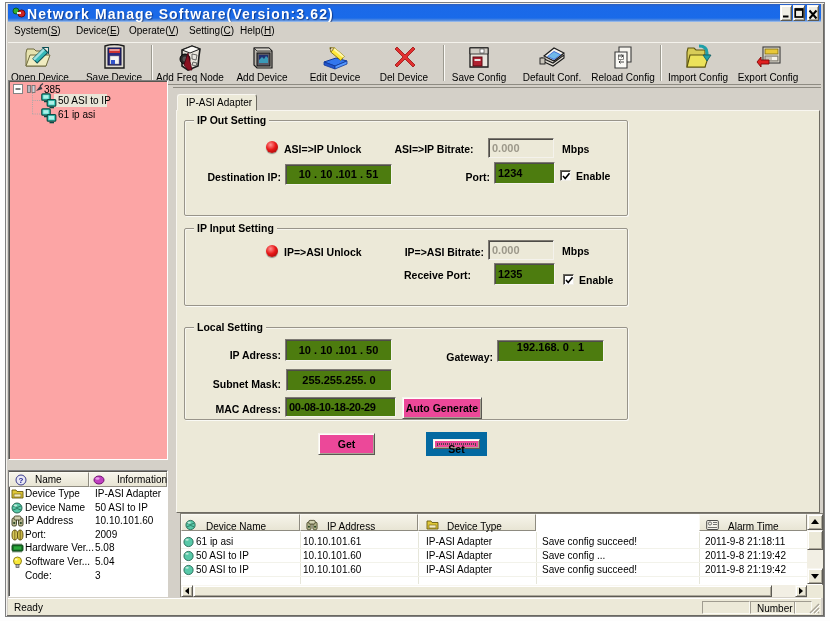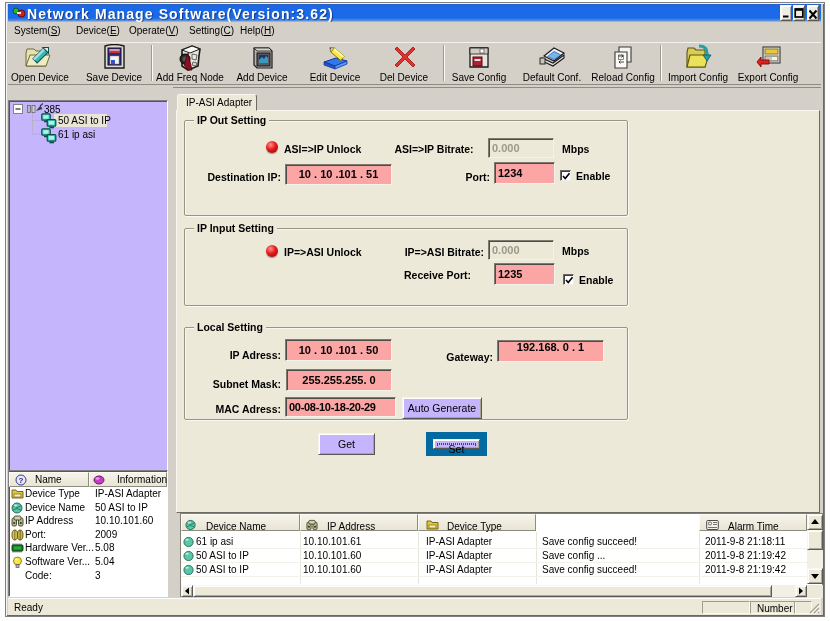--- a/index.html
+++ b/index.html
@@ -1,21 +1,21 @@
 <!DOCTYPE html>
 <html><head>
 <meta charset="utf-8">
 <style>
 *{margin:0;padding:0;box-sizing:border-box}
 html,body{width:830px;height:621px;background:#fdfdfd;font-family:"Liberation Sans",sans-serif;overflow:hidden}
 .ab{position:absolute}
 #win{position:absolute;left:5px;top:2px;width:820px;height:615px;background:#d4d0c8;border:1px solid #808080;box-shadow:inset 1px 1px 0 #f2f1ee, inset -1px -1px 0 #6a6862}
 .sunk{border:1px solid;border-color:#808080 #fff #fff #808080;box-shadow:inset 1px 1px 0 #585650}
-.tb{background:#fca5a5;border:1px solid;border-color:#7e7a72 #f4f2ec #f4f2ec #7e7a72;box-shadow:inset 1px 1px 0 #4e4c48;font-weight:bold;font-size:11px;color:#000}
-.btn{background:#c4b5fd;border:1px solid;border-color:#f6f4ee #5a5852 #5a5852 #f6f4ee;box-shadow:inset 1px 1px 0 #fffef8, inset -1px -1px 0 #a8a494;font-weight:normal;font-size:10.5px;text-align:center;color:#000}
+.tb{background:#4d7c0f;border:1px solid;border-color:#7e7a72 #f4f2ec #f4f2ec #7e7a72;box-shadow:inset 1px 1px 0 #4e4c48;font-weight:bold;font-size:11px;color:#000}
+.btn{background:#ec4899;border:1px solid;border-color:#f6f4ee #5a5852 #5a5852 #f6f4ee;box-shadow:inset 1px 1px 0 #fffef8, inset -1px -1px 0 #a8a494;font-weight:bold;font-size:10.5px;text-align:center;color:#000}
 .grp{border:1px solid #98948a;border-radius:2px;box-shadow:1px 1px 0 rgba(255,255,255,.75), inset 1px 1px 0 rgba(255,255,255,.6)}
 .grplab{position:absolute;top:-7px;left:9px;background:#ece9d8;padding:0 3px;font-size:10.5px;font-weight:bold;color:#000}
 .lab{position:absolute;font-size:10.5px;font-weight:bold;color:#000;white-space:nowrap}
 .t10{font-size:10px;color:#000;white-space:nowrap}
 .led{position:absolute;width:12px;height:12px;border-radius:50%;background:radial-gradient(circle at 38% 32%, #ff9090 0%, #e81818 45%, #8c0404 100%);box-shadow:0 1px 1px rgba(0,0,0,.4)}
 .cb{position:absolute;width:11px;height:11px;background:#fff;border:1px solid;border-color:#6a6860 #efede6 #efede6 #6a6860;box-shadow:inset 1px 1px 0 #403e3a}
 .cb svg{position:absolute;left:0px;top:0px}
 .tbtn{position:absolute;top:0px;width:66px;height:42px;text-align:center}
 .tbtn .cap{position:absolute;top:30px;left:-8px;width:82px;font-size:10px;color:#000}
 .sep{position:absolute;top:3px;width:2px;height:36px;border-left:1px solid #9c9a90;border-right:1px solid #fbfaf6}
@@ -186,21 +186,21 @@
   <rect x="9" y="5" width="13" height="5" fill="#e8c838" stroke="#7a6a14" stroke-width="0.8"></rect>
   <rect x="9" y="12" width="13" height="5" fill="#c8c4b8" stroke="#6a665c" stroke-width="0.8"></rect>
   <rect x="16" y="13" width="5" height="3" fill="#f4f2ea"></rect>
   <path d="M13 16 L5 16 L5 13 L1 18 L5 23 L5 20 L13 20 Z" fill="#e02020" stroke="#800808" stroke-width="0.9"></path>
 </svg>
 <div class="tbtn" style="left:735px">
       <div class="cap">Export Config</div>
     </div>
 </div>
 
-<div class="ab sunk" style="left:8px;top:100px;width:160px;height:380px;background:#c4b5fd">
+<div class="ab sunk" style="left:8px;top:80px;width:160px;height:380px;background:#fca5a5">
   <svg class="ab" style="left:0;top:0" width="140" height="50" viewBox="0 0 140 50">
 
     <g stroke="#a8a8a8" stroke-width="1" stroke-dasharray="1,1.2" fill="none">
       <path d="M23.5 12 L23.5 33"></path>
       <path d="M23.5 19.5 L33 19.5"></path>
       <path d="M23.5 33 L33 33"></path>
     </g>
 
     <rect x="4.5" y="3.5" width="9" height="9" fill="#fff" stroke="#848484"></rect>
     <rect x="6.5" y="7.5" width="5" height="1" fill="#000"></rect>

